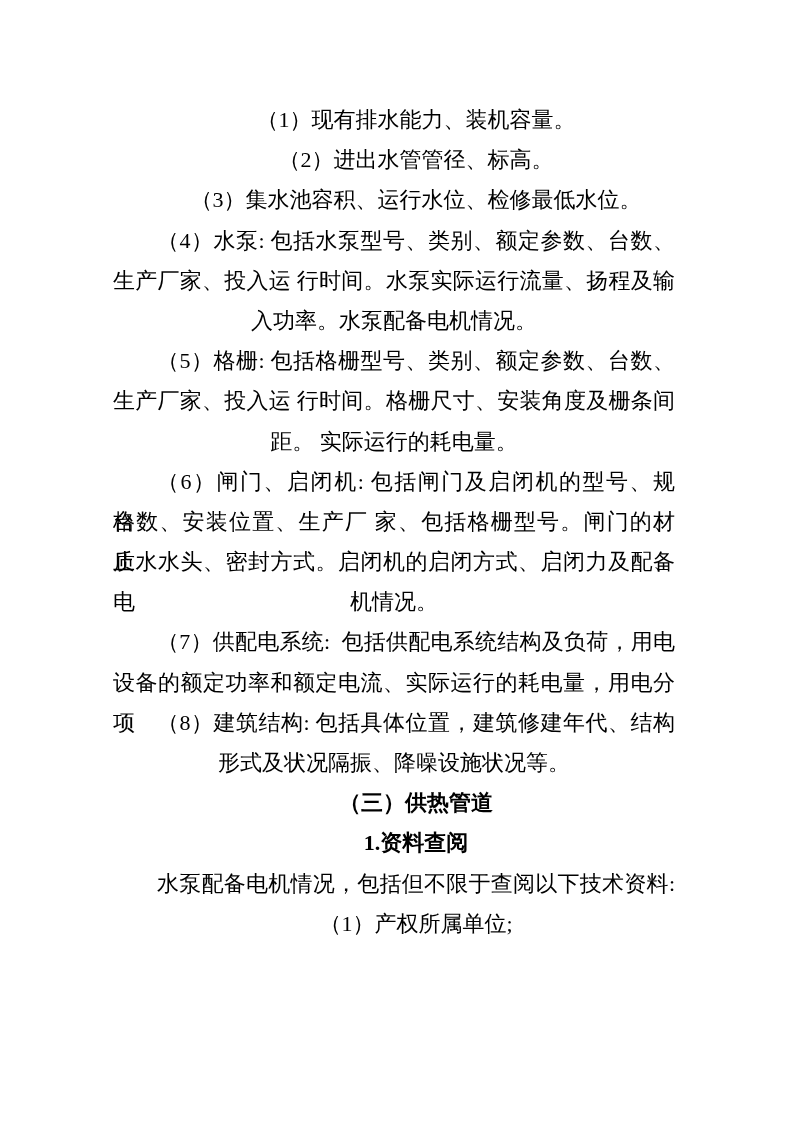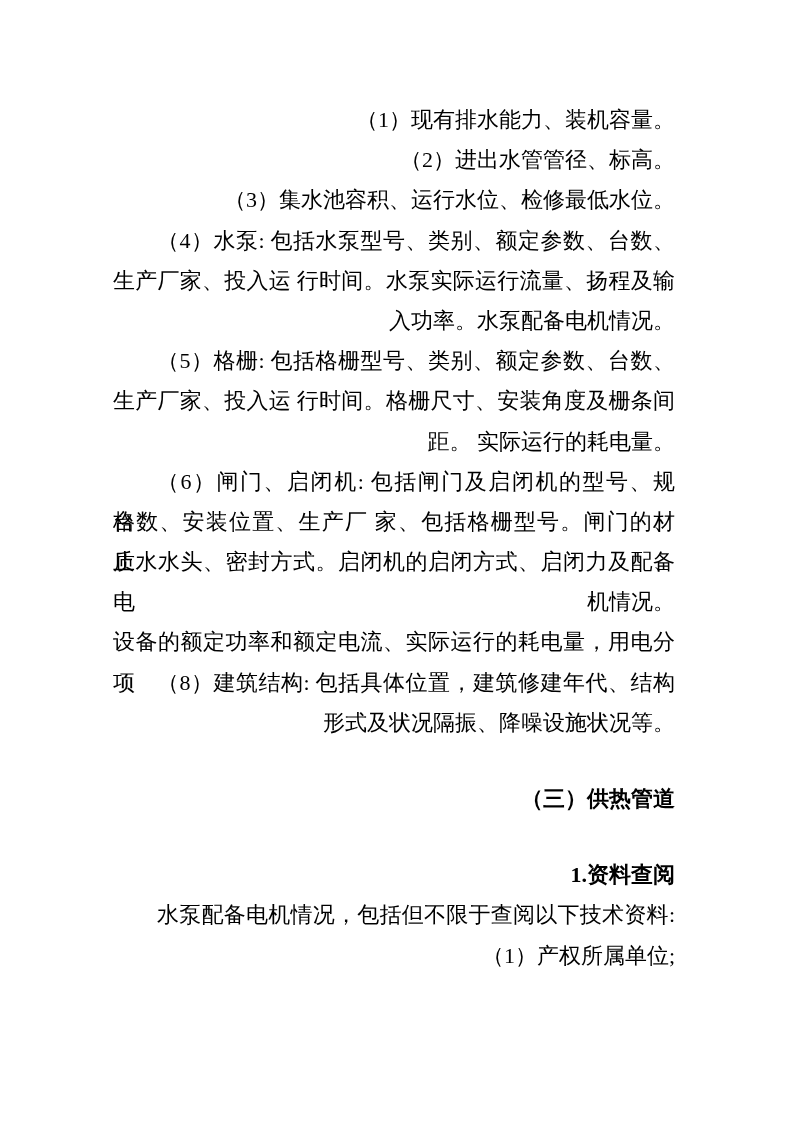--- a/index.html
+++ b/index.html
@@ -20,53 +20,53 @@
     position: absolute;
     left: 113px;
     top: 100px;
     width: 562px;
   }
   .line {
     height: 40.2px;
     line-height: 40.2px;
     font-size: 22px;
     white-space: pre-wrap;
-    text-align: right;
+    text-align: center;
     color: #000000;
   }
   .indent {
     text-indent: 44px;
   }
   .justify {
     text-align: justify;
     text-align-last: justify;
   }
   .bold {
     font-weight: 700;
-    margin-top: 36px;
   }
 </style>
 </head>
 <body>
 
 <div class="page">
   <div class="content">
     <div class="line indent">（1）现有排水能力、装机容量。</div>
     <div class="line indent">（2）进出水管管径、标高。</div>
     <div class="line indent">（3）集水池容积、运行水位、检修最低水位。</div>
     <div class="line indent justify">（4）水泵: 包括水泵型号、类别、额定参数、台数、</div>
     <div class="line justify">生产厂家、投入运 行时间。水泵实际运行流量、扬程及输</div>
     <div class="line">入功率。水泵配备电机情况。</div>
     <div class="line indent justify">（5）格栅: 包括格栅型号、类别、额定参数、台数、</div>
     <div class="line justify">生产厂家、投入运 行时间。格栅尺寸、安装角度及栅条间</div>
     <div class="line">距。 实际运行的耗电量。</div>
     <div class="line indent justify">（6）闸门、启闭机: 包括闸门及启闭机的型号、规格、</div>
     <div class="line justify">台数、安装位置、生产厂 家、包括格栅型号。闸门的材质、</div>
     <div class="line justify">止水水头、密封方式。启闭机的启闭方式、启闭力及配备电</div>
     <div class="line">机情况。</div>
+    <div class="line indent justify">（7）供配电系统:  包括供配电系统结构及负荷，用电</div>
     <div class="line justify">设备的额定功率和额定电流、实际运行的耗电量，用电分项</div>
     <div class="line indent justify">（8）建筑结构: 包括具体位置，建筑修建年代、结构</div>
     <div class="line">形式及状况隔振、降噪设施状况等。</div>
     <div class="line indent bold">（三）供热管道</div>
     <div class="line indent bold">1.资料查阅</div>
     <div class="line indent justify">水泵配备电机情况，包括但不限于查阅以下技术资料:</div>
     <div class="line indent">（1）产权所属单位;</div>
   </div>
 </div>
 

